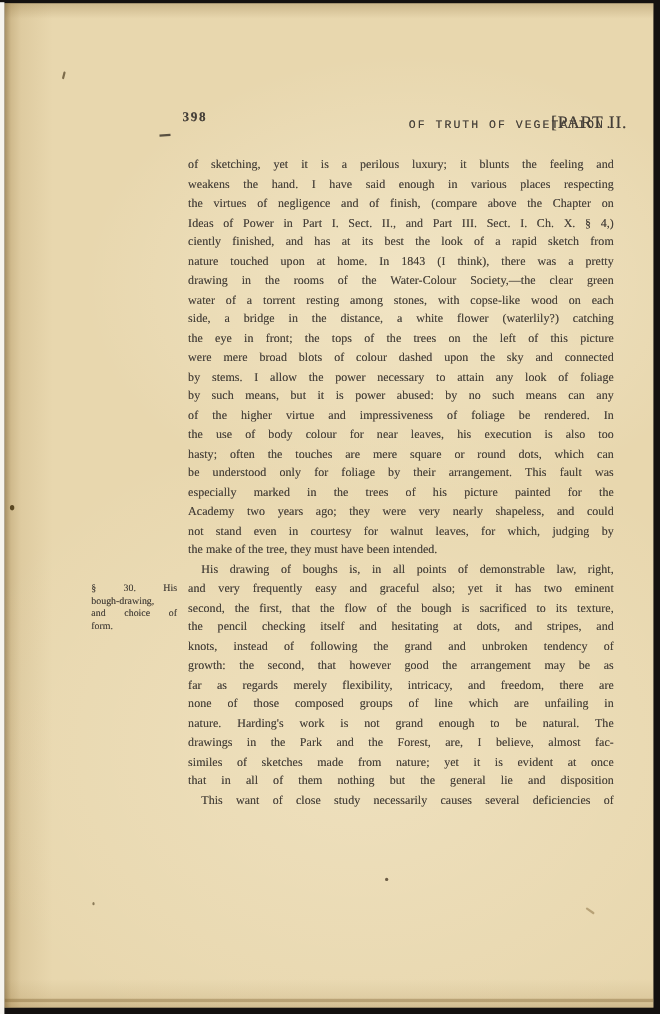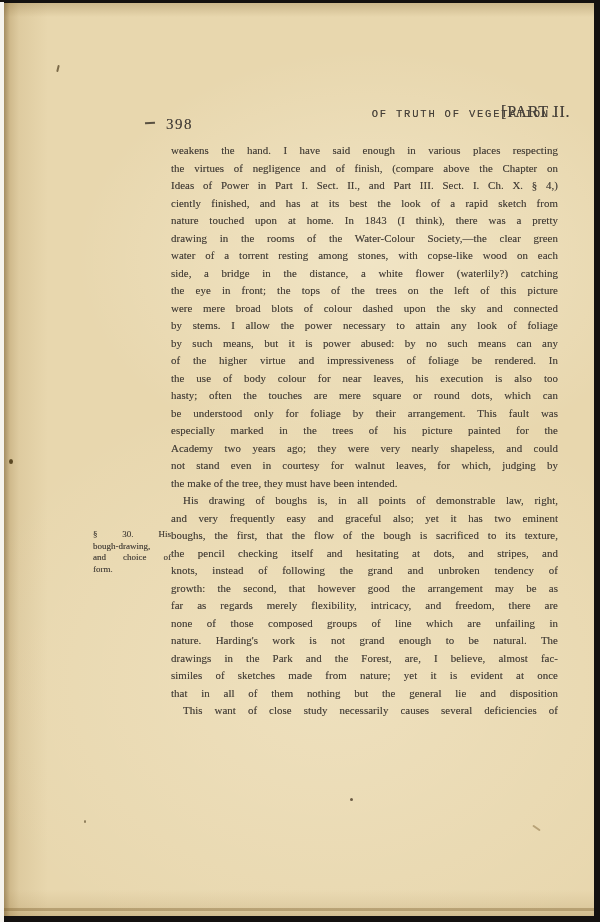--- a/index.html
+++ b/index.html
@@ -13,36 +13,36 @@
           radial-gradient(ellipse 420px 300px at 62% 28%, rgba(255,250,234,0.38), rgba(255,250,234,0) 70%),
           radial-gradient(ellipse 520px 420px at 55% 74%, rgba(255,248,230,0.28), rgba(0,0,0,0) 72%),
           linear-gradient(90deg, rgba(109,82,38,0.55) 0px, rgba(150,118,62,0.30) 6px, rgba(170,140,86,0.16) 15px, rgba(0,0,0,0) 44px),
           linear-gradient(180deg, rgba(130,100,50,0.28) 0px, rgba(0,0,0,0) 14px),
           linear-gradient(0deg, rgba(150,118,62,0.30) 0px, rgba(165,135,80,0.16) 9px, rgba(0,0,0,0) 26px);
         overflow:hidden;}
   .bottom-edge{position:absolute;left:0;right:0;bottom:5px;height:3px;background:rgba(118,88,40,0.35);}
   .ink{color:var(--ink,#453f38);text-shadow:0 0 0.5px rgba(69,63,56,0.55);}
 
   
-  .pg-num{position:absolute;left:162px;top:113px;font-size:15px;letter-spacing:1.5px;}
+  .pg-num{position:absolute;left:162px;top:96px;font-size:12px;letter-spacing:1.5px;font-weight:bold;}
   .pg-dash{position:absolute;left:141px;top:119px;width:10px;height:2px;
            background:rgba(64,56,46,0.85);transform:rotate(-4deg);}
   .pg-title{position:absolute;left:167px;top:105px;width:387px;text-align:right;
             font-size:10.5px;letter-spacing:1.8px;font-family:Liberation Mono, monospace;}
   .pg-part{position:absolute;left:497px;top:100px;font-size:16px;letter-spacing:0.8px;}
 
   
   .text-block{position:absolute;left:167px;top:139px;width:387px;}
   .line{height:17.5px;line-height:17.5px;font-size:10.9px;letter-spacing:0.05px;
         text-align:justify;text-align-last:justify;overflow:hidden;white-space:normal;}
   .line.last{text-align-last:left;}
   .line.indent{text-indent:12px;}
 
   
-  .margin-note{position:absolute;left:89px;top:526px;width:78px;}
+  .margin-note{position:absolute;left:79px;top:526px;width:78px;}
   .margin-note .nline{font-size:9px;line-height:11.5px;text-align:justify;text-align-last:justify;}
   .margin-note .nline.single{text-align-last:left;}
 
   
   .speck{position:absolute;border-radius:50%;}
   .sp1{left:57px;top:65px;width:2px;height:7px;background:#7c6b4a;transform:rotate(14deg);border-radius:1px;}
   .sp2{left:9px;top:459px;width:4px;height:5px;background:#5a4722;}
   .sp3{left:350px;top:798px;width:3px;height:3px;background:#6b5c45;}
   .sp4{left:84px;top:820px;width:2px;height:3px;background:#8a7a58;}
   .sp5{left:532px;top:827px;width:9px;height:2px;background:rgba(150,125,80,0.6);transform:rotate(35deg);border-radius:1px;}
@@ -53,20 +53,21 @@
 <div class="scan">
   <div class="left-white"></div>
   <div class="page">
 
     <div class="pg-dash"></div>
     <div class="pg-num ink">398</div>
     <div class="pg-title ink">OF TRUTH OF VEGETATION.</div>
     <div class="pg-part ink">[PART II.</div>
 
     <main class="text-block ink">
+      <div class="line">of sketching, yet it is a perilous luxury; it blunts the feeling and</div>
       <div class="line">weakens the hand. I have said enough in various places respecting</div>
       <div class="line">the virtues of negligence and of finish, (compare above the Chapter on</div>
       <div class="line">Ideas of Power in Part I. Sect. II., and Part III. Sect. I. Ch. X. § 4,)</div>
       <div class="line">ciently finished, and has at its best the look of a rapid sketch from</div>
       <div class="line">nature touched upon at home. In 1843 (I think), there was a pretty</div>
       <div class="line">drawing in the rooms of the Water-Colour Society,—the clear green</div>
       <div class="line">water of a torrent resting among stones, with copse-like wood on each</div>
       <div class="line">side, a bridge in the distance, a white flower (waterlily?) catching</div>
       <div class="line">the eye in front; the tops of the trees on the left of this picture</div>
       <div class="line">were mere broad blots of colour dashed upon the sky and connected</div>
@@ -76,21 +77,21 @@
       <div class="line">the use of body colour for near leaves, his execution is also too</div>
       <div class="line">hasty; often the touches are mere square or round dots, which can</div>
       <div class="line">be understood only for foliage by their arrangement. This fault was</div>
       <div class="line">especially marked in the trees of his picture painted for the</div>
       <div class="line">Academy two years ago; they were very nearly shapeless, and could</div>
       <div class="line">not stand even in courtesy for walnut leaves, for which, judging by</div>
       <div class="line last">the make of the tree, they must have been intended.</div>
 
       <div class="line indent">His drawing of boughs is, in all points of demonstrable law, right,</div>
       <div class="line">and very frequently easy and graceful also; yet it has two eminent</div>
-      <div class="line">boughs, the first, that the flow of the bough is sacrificed to its texture,</div>
+      <div class="line">second, the first, that the flow of the bough is sacrificed to its texture,</div>
       <div class="line">the pencil checking itself and hesitating at dots, and stripes, and</div>
       <div class="line">knots, instead of following the grand and unbroken tendency of</div>
       <div class="line">growth: the second, that however good the arrangement may be as</div>
       <div class="line">far as regards merely flexibility, intricacy, and freedom, there are</div>
       <div class="line">none of those composed groups of line which are unfailing in</div>
       <div class="line">nature. Harding's work is not grand enough to be natural. The</div>
       <div class="line">drawings in the Park and the Forest, are, I believe, almost fac-</div>
       <div class="line">similes of sketches made from nature; yet it is evident at once</div>
       <div class="line">that in all of them nothing but the general lie and disposition</div>
 

